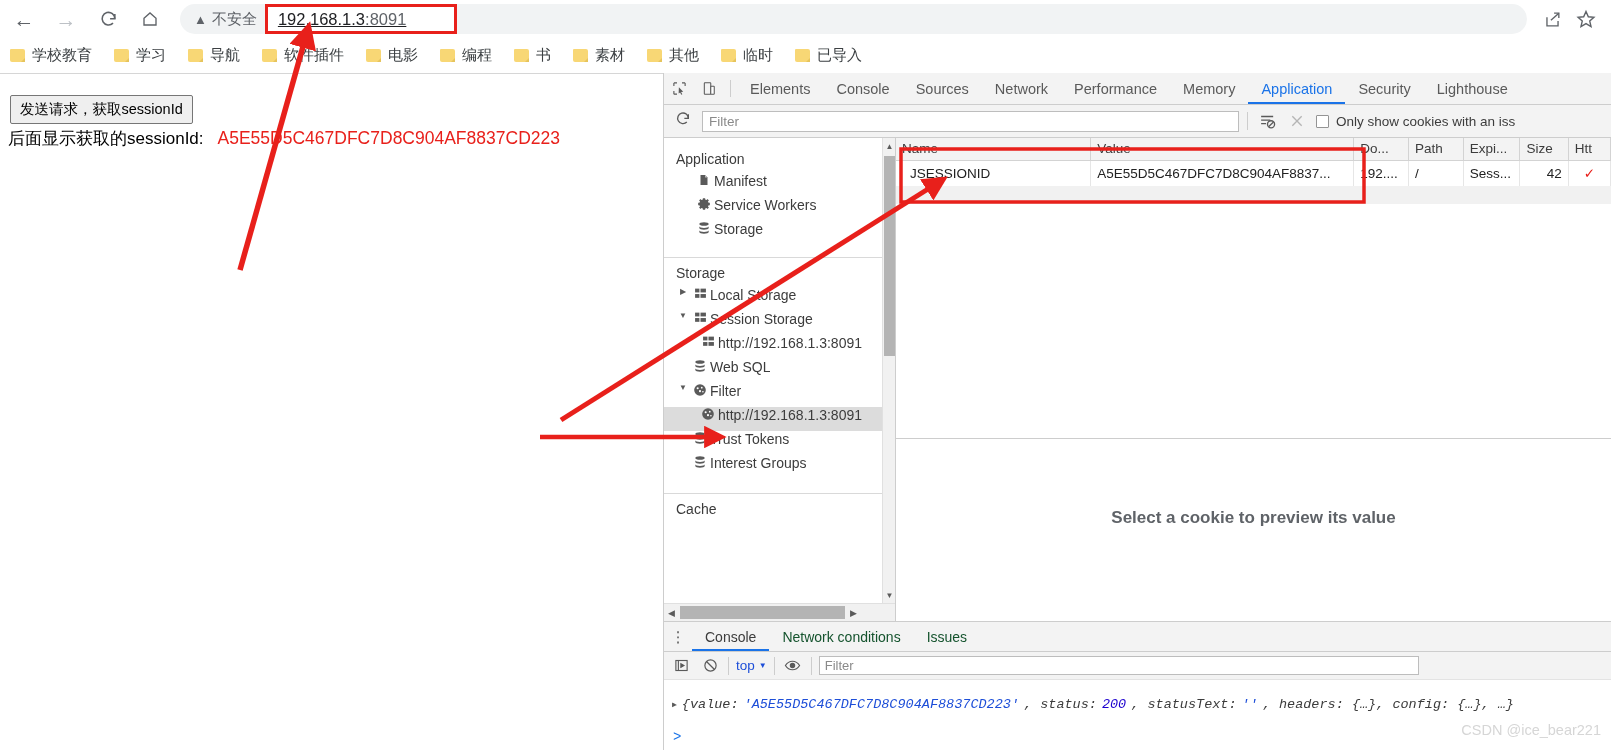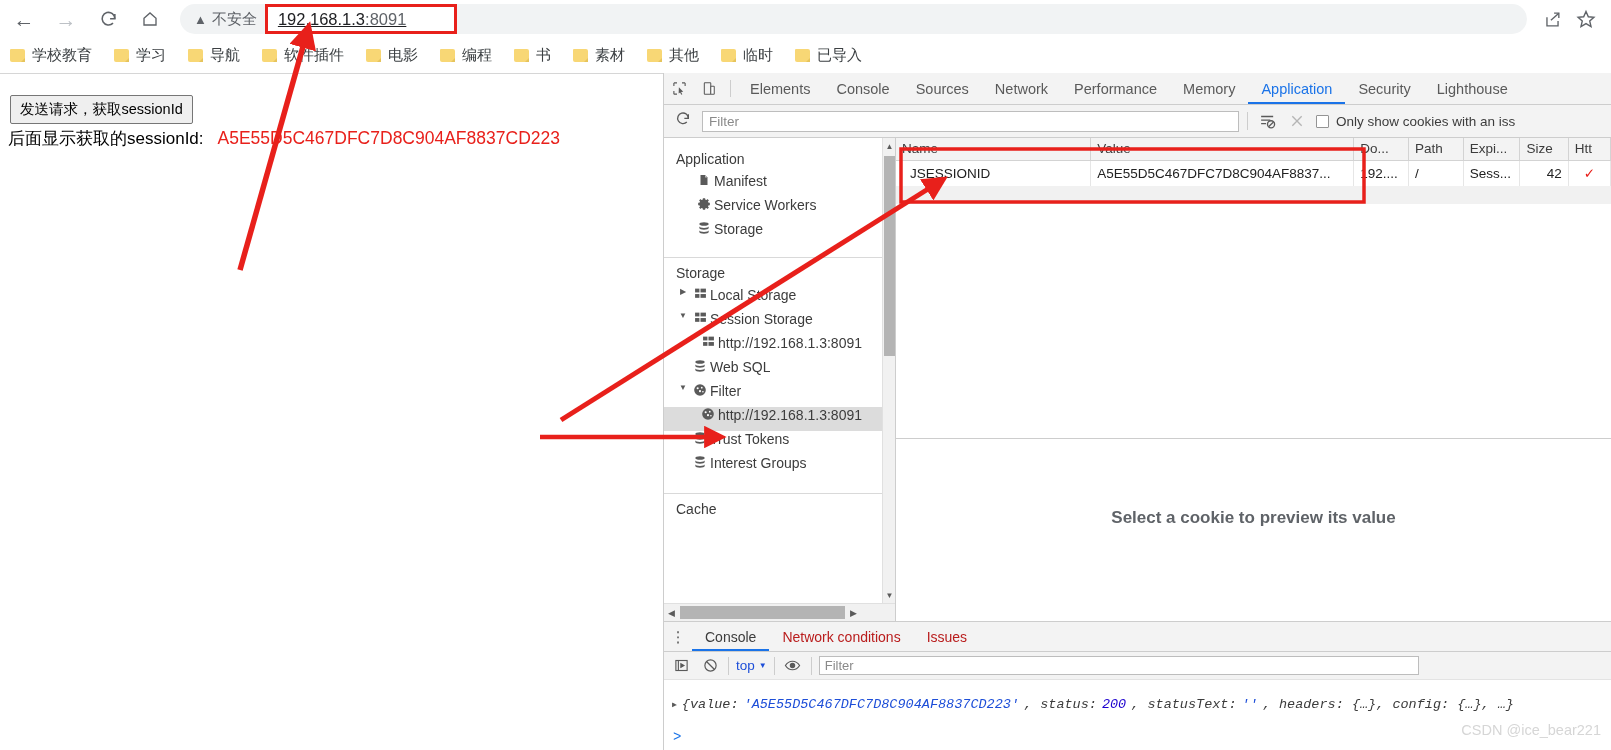--- a/index.html
+++ b/index.html
@@ -198,21 +198,21 @@
   }
   #preview-msg { font-size:17px; font-weight:bold; color:#5f6368; padding-bottom:24px; }
 
   
   #drawer { flex:0 0 auto; border-top:1px solid #cdcdcd; background:#ffffff; }
   #drawer-tabs {
     height:30px; display:flex; align-items:stretch; background:#f3f3f3;
     border-bottom:1px solid #cdcdcd;
   }
   #drawer-more { width:28px; display:flex; align-items:center; justify-content:center; color:#5a5a5a; cursor:pointer; font-size:15px; }
-  .drawer-tab { display:flex; align-items:center; padding:0 13px; font-size:14px; color:#b91c1c; cursor:pointer; }
+  .drawer-tab { display:flex; align-items:center; padding:0 13px; font-size:14px; color:#14532d; cursor:pointer; }
   .drawer-tab.active { color:#3c3c3c; box-shadow: inset 0 -2px 0 #1a73e8; }
   #console-toolbar {
     height:28px; display:flex; align-items:center; gap:7px; padding:0 6px;
     background:#f3f3f3; border-bottom:1px solid #e3e3e3;
   }
   .ct-icon { width:22px; display:flex; align-items:center; justify-content:center; color:#5a5a5a; cursor:pointer; }
   #ctx-select { display:flex; align-items:center; gap:4px; font-size:13.5px; color:#1d4ed8; cursor:pointer; }
   #console-filter {
     flex:0 0 600px; height:19px; background:#fff; border:1px solid #bdbdbd;
     font-size:13px; color:#8a8a8a; padding:0 5px; display:flex; align-items:center;

